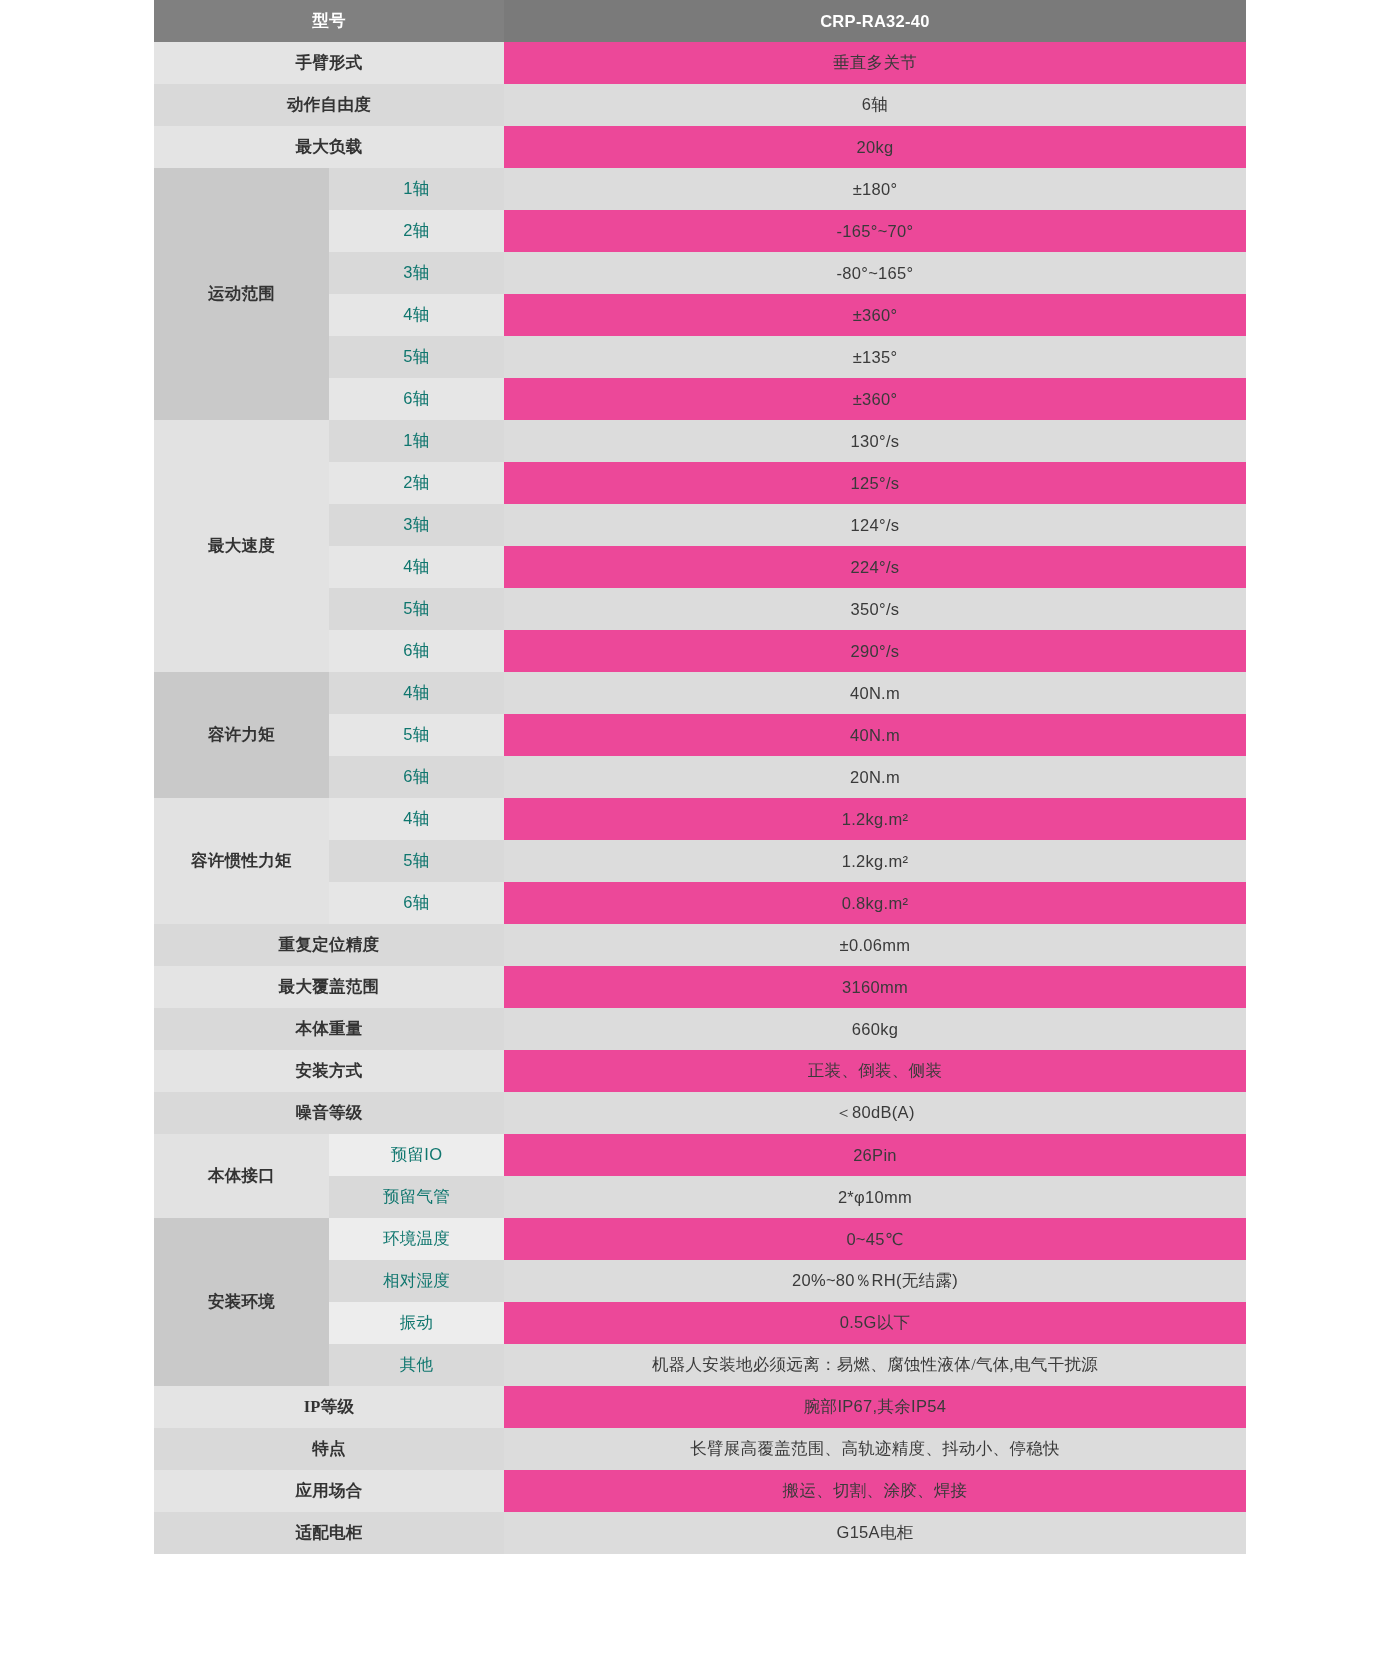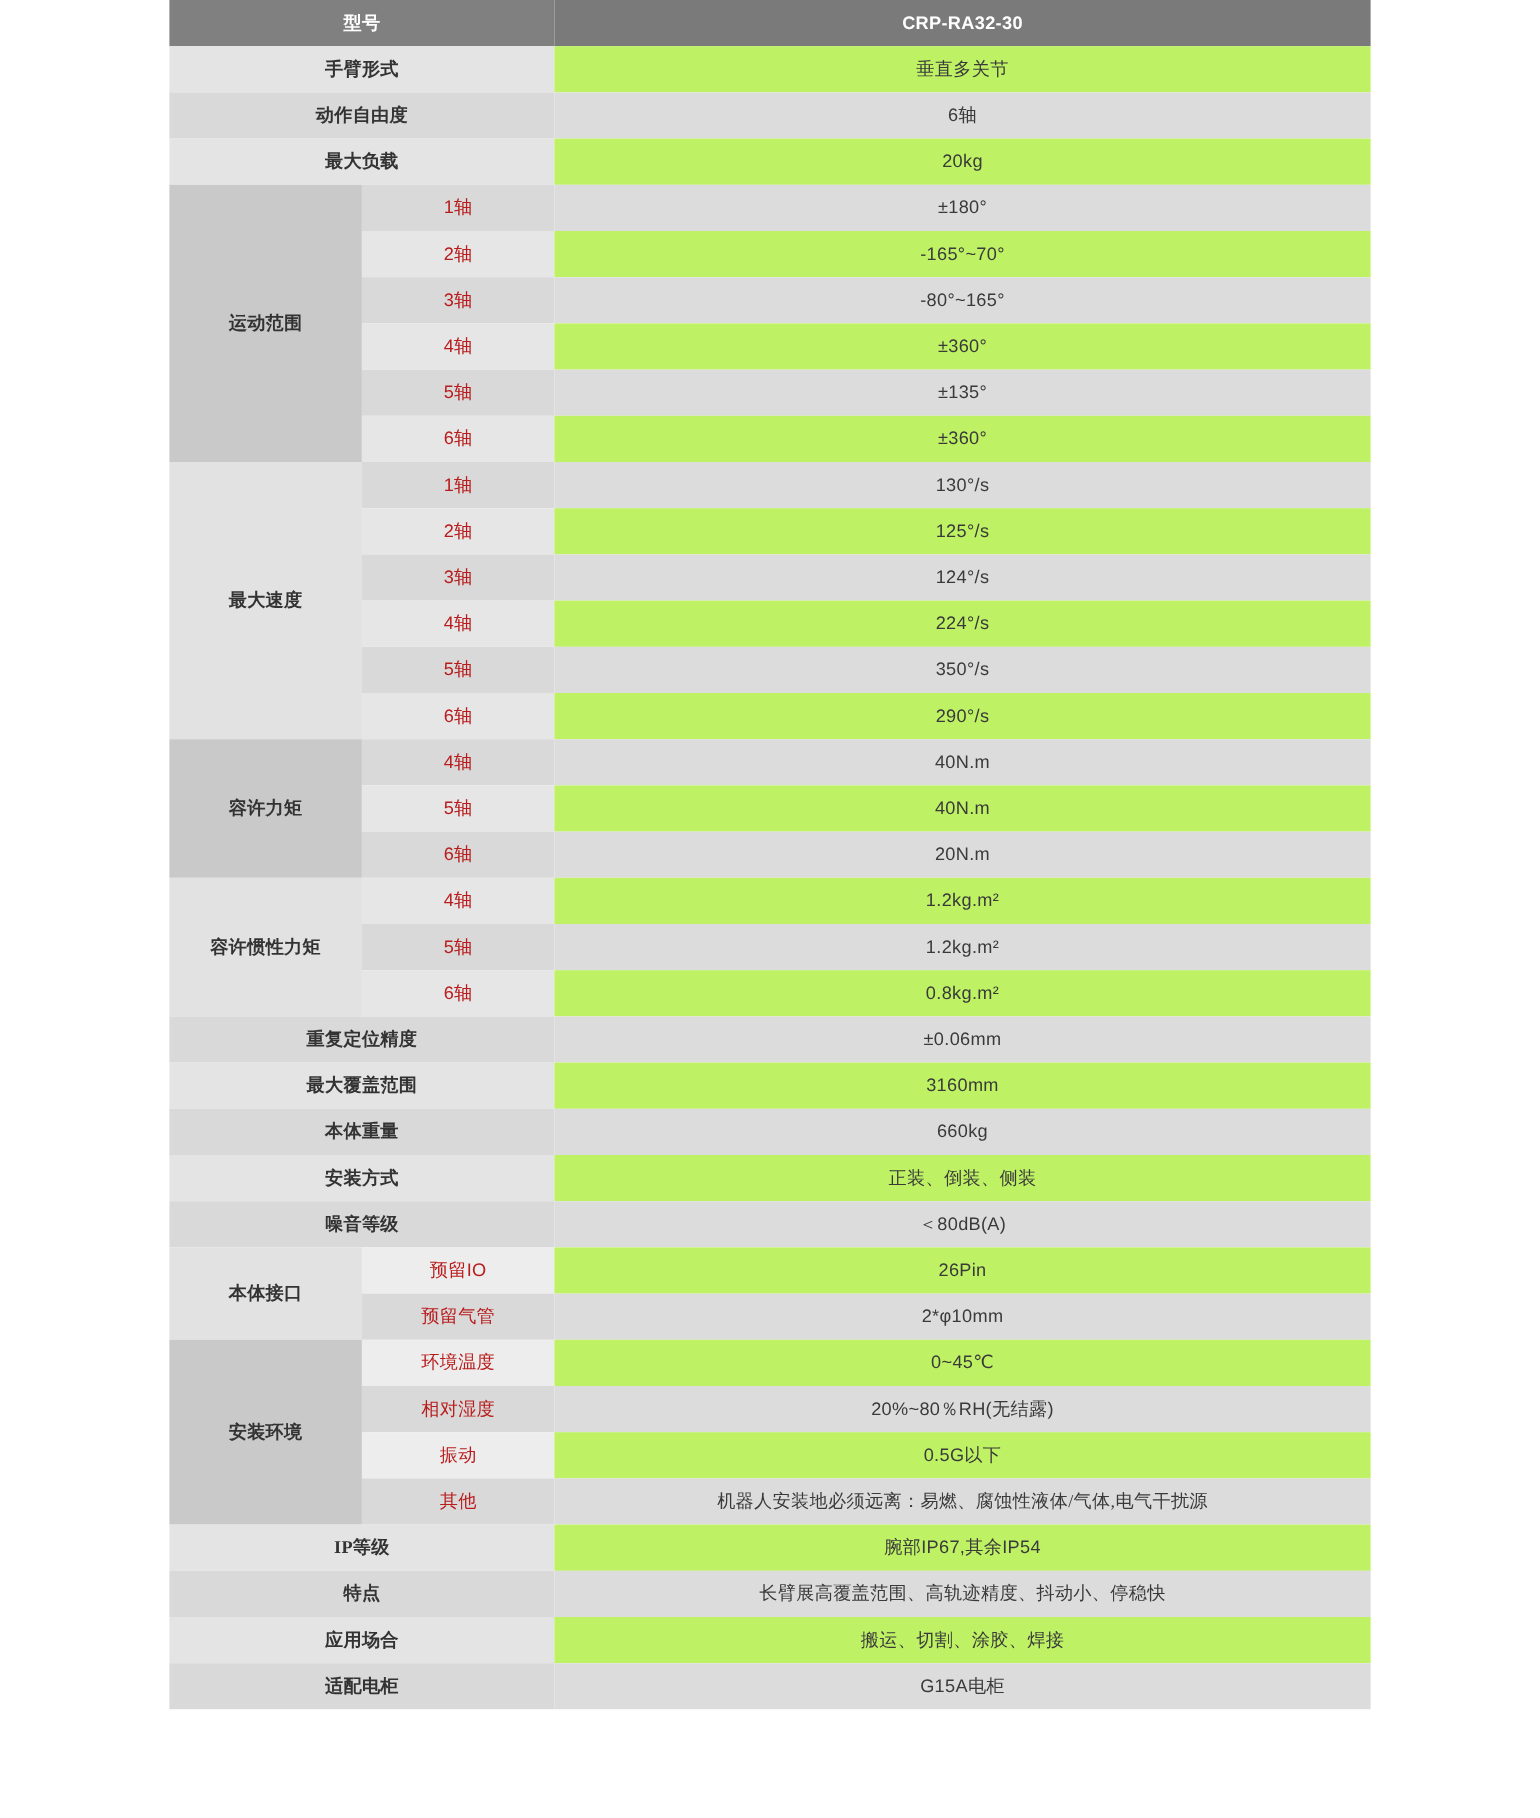--- a/index.html
+++ b/index.html
@@ -65,32 +65,32 @@
     color: #333333;
     font-size: 17px;
   }
   td.group.alt {
     background: #e2e2e2;
   }
 
   
   td.sub {
     background: #d9d9d9;
-    color: #b91c1c;
+    color: #0f766e;
   }
   td.sub.alt {
     background: #e6e6e6;
   }
   td.sub.light {
     background: #ededed;
   }
 
   
   td.val {
-    background: #bef264;
+    background: #ec4899;
     color: #3a3a3a;
   }
   td.val.shade {
     background: #dcdcdc;
   }
   td.val.small {
     font-size: 15.5px;
     font-family: Liberation Serif, serif;
   }
 </style>
@@ -99,21 +99,21 @@
 
 <table id="spec-table">
   <colgroup>
     <col class="c1">
       <col class="c2">
       <col class="c3">
   </colgroup>
   <tbody>
     <tr class="header">
       <td colspan="2">型号</td>
-      <td class="model-val">CRP-RA32-30</td>
+      <td class="model-val">CRP-RA32-40</td>
     </tr>
 
     <tr>
       <td class="label lt" colspan="2">手臂形式</td>
       <td class="val">垂直多关节</td>
     </tr>
     <tr>
       <td class="label" colspan="2">动作自由度</td>
       <td class="val shade">6轴</td>
     </tr>

